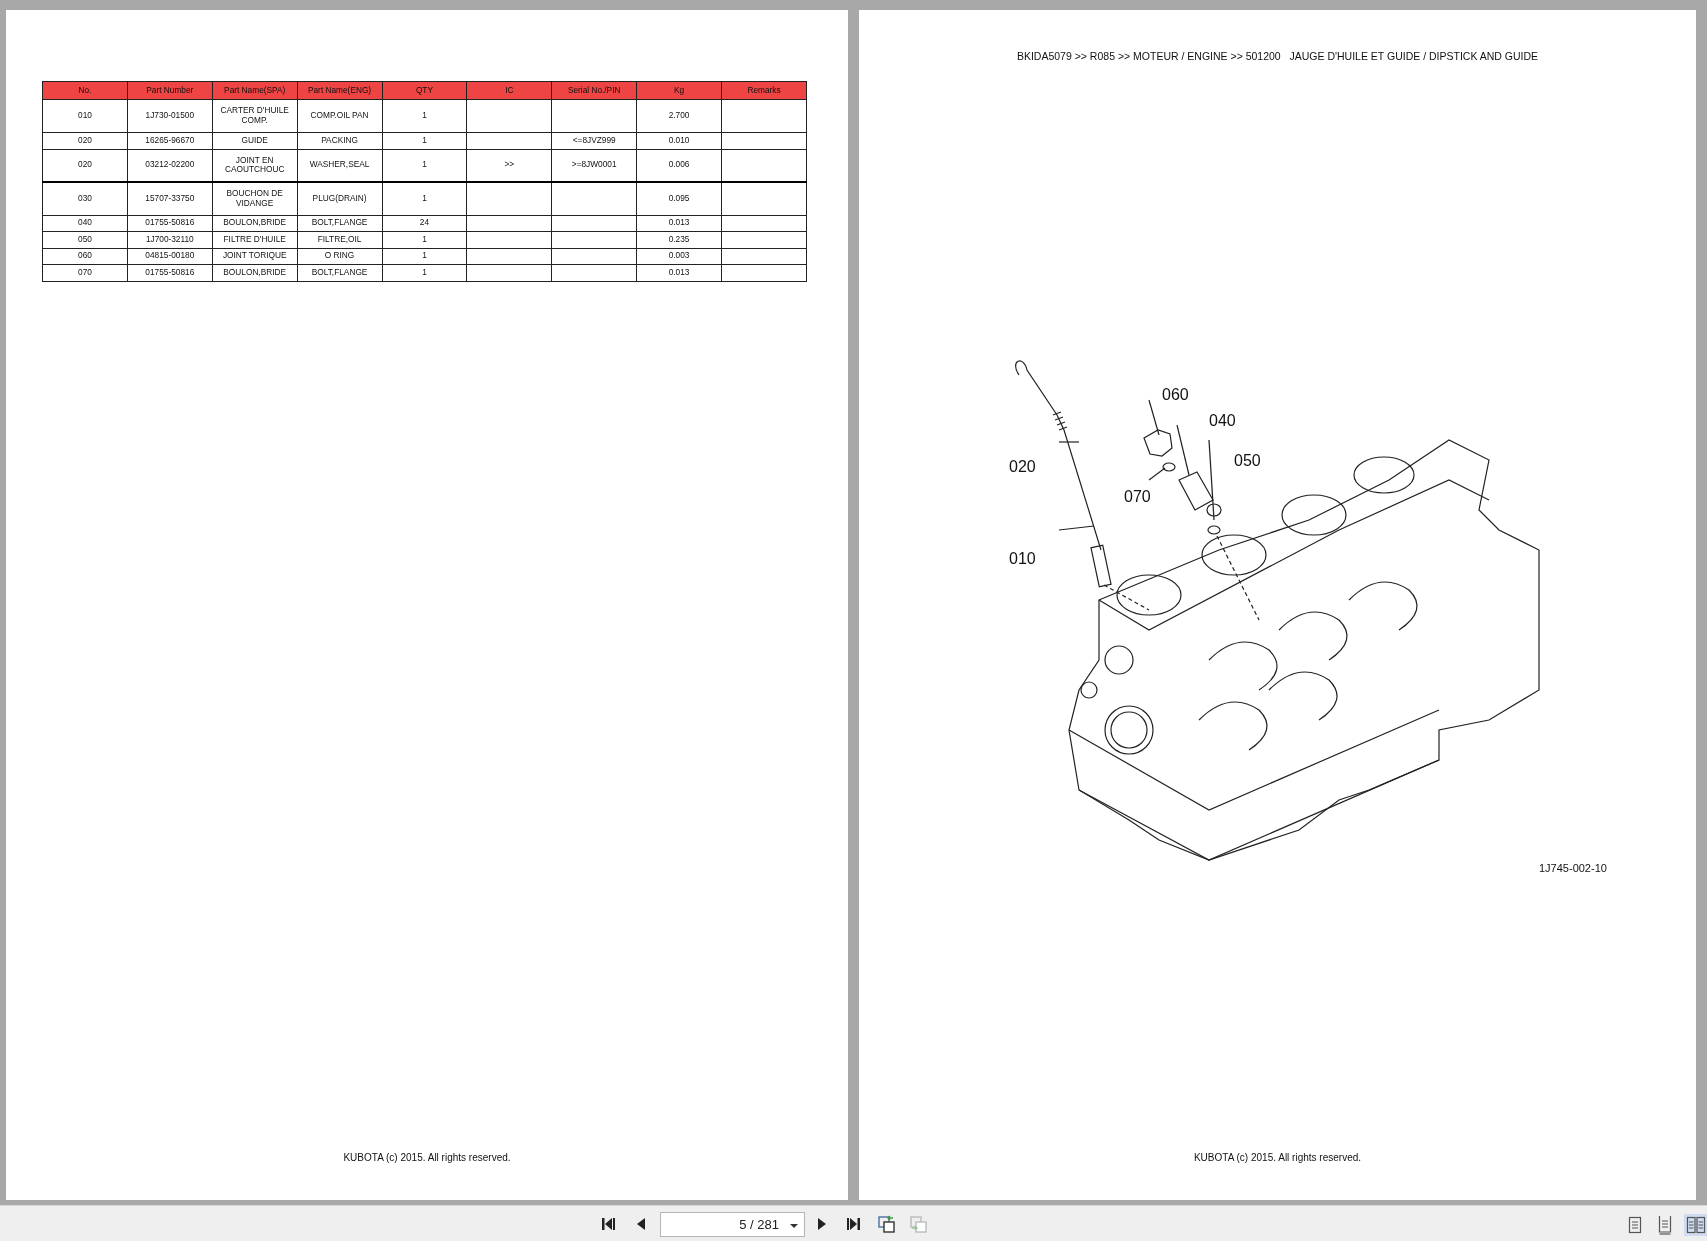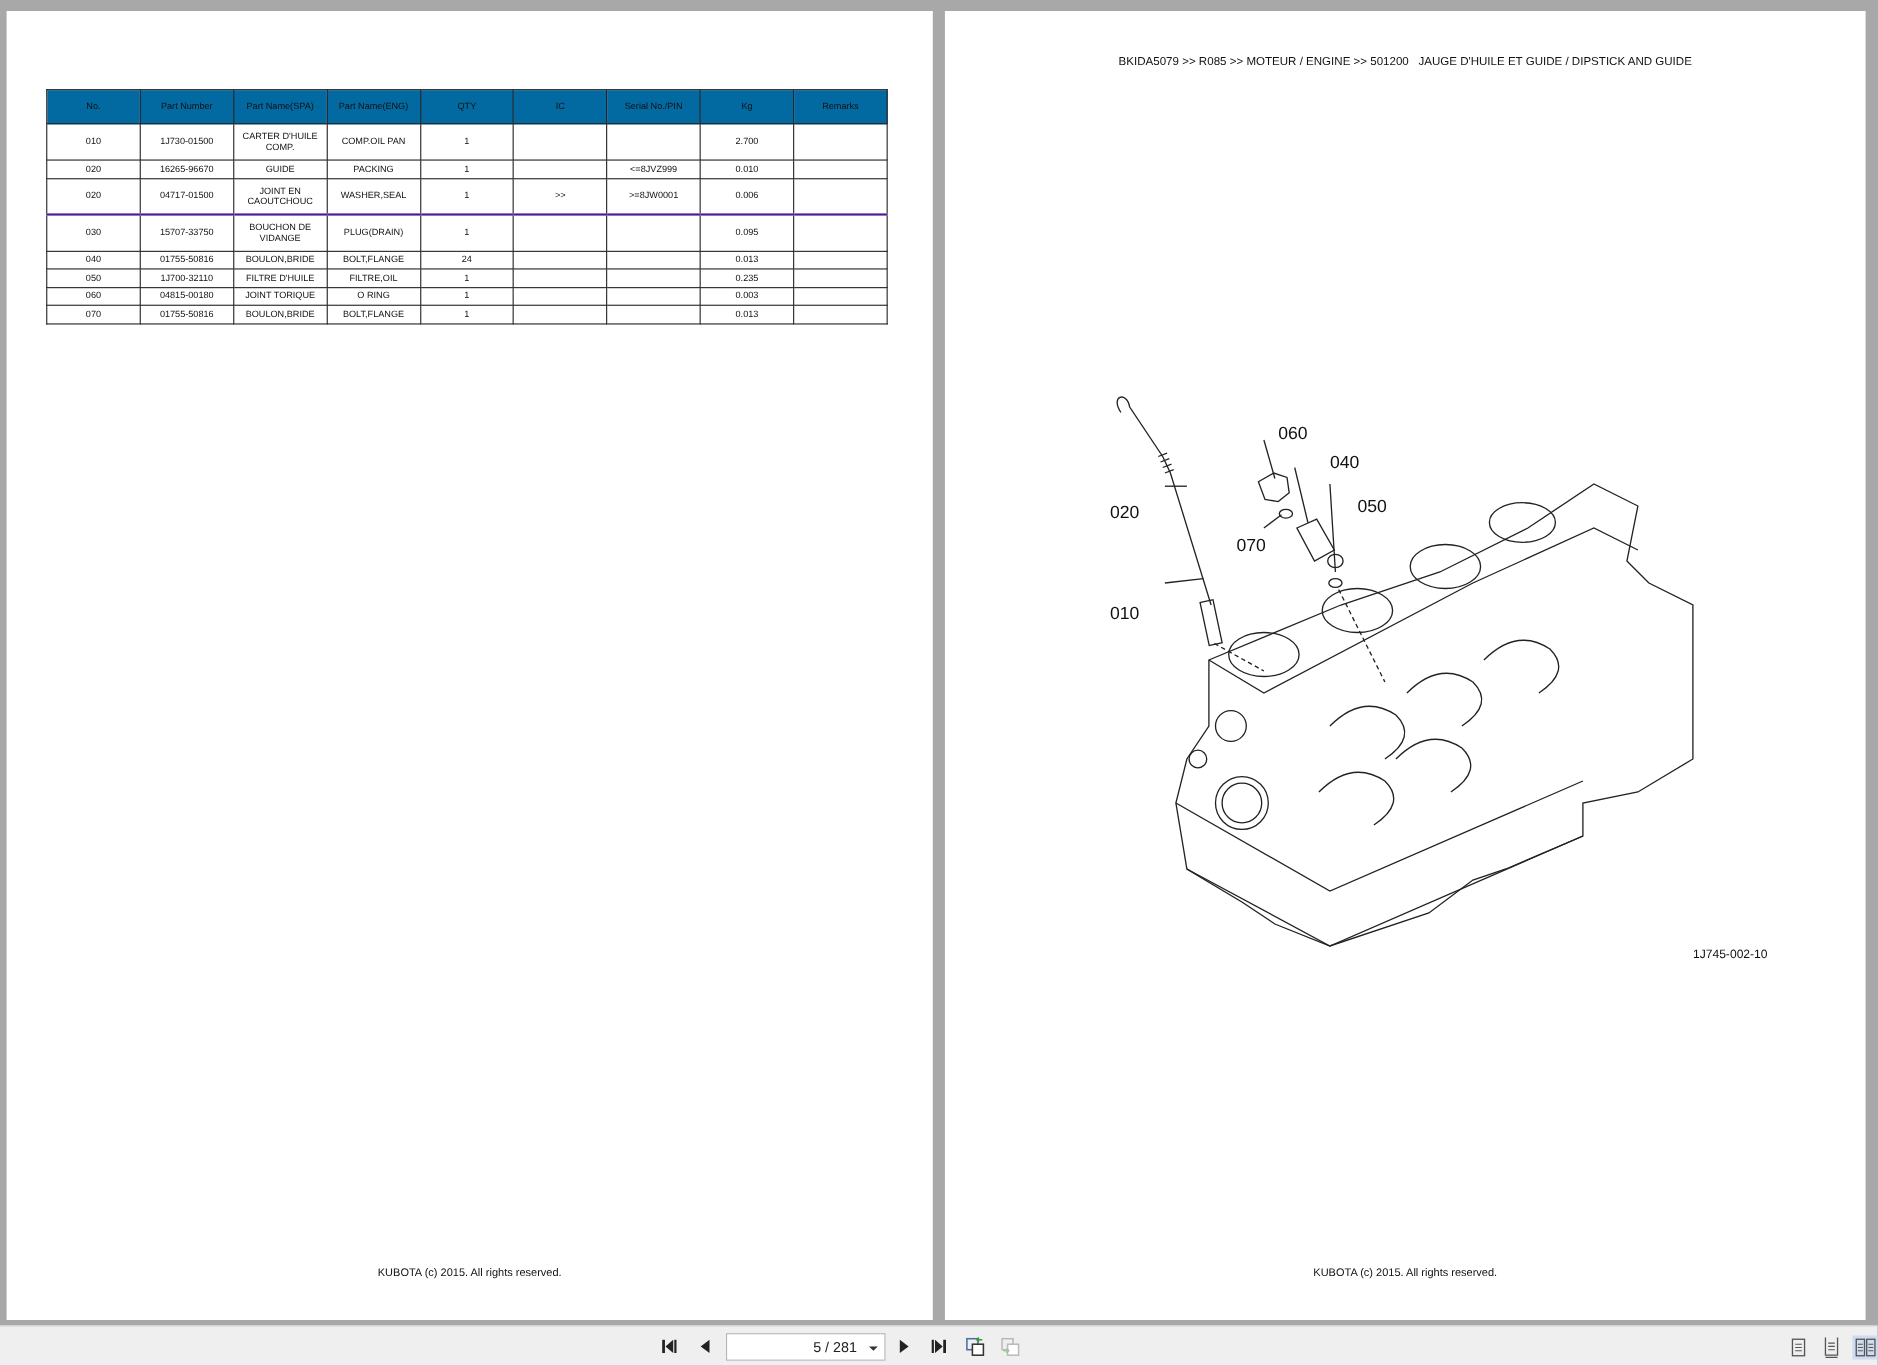--- a/index.html
+++ b/index.html
@@ -6,24 +6,24 @@
     html, body { width: 1707px; height: 1241px; overflow: hidden; background: #a8a8a8; font-family: "Liberation Sans", sans-serif; }
     .viewer { position: relative; width: 1707px; height: 1241px; background: #a8a8a8; }
     .page { position: absolute; top: 10px; background: #ffffff; height: 1190px; }
     .page-left { left: 6px; width: 842px; }
     .page-right { left: 859px; width: 837px; }
     .breadcrumb { position: absolute; top: 40px; left: 0; width: 100%; text-align: center; font-size: 10.5px; color: #111; white-space: pre; }
     .footer { position: absolute; top: 1142px; left: 0; width: 100%; text-align: center; font-size: 10px; color: #111; }
 
     table.parts { position: absolute; left: 36px; top: 71px; border-collapse: collapse; width: 765px; table-layout: fixed; }
     table.parts th, table.parts td { border: 1px solid #222; text-align: center; vertical-align: middle; font-size: 8.3px; color: #111; line-height: 1.15; padding: 0 2px; }
-    table.parts th { background: #0369a1; font-weight: normal; height: 31px; }
+    table.parts th { background: #ef4444; font-weight: normal; height: 18px; }
     table.parts tr.tall td { height: 33px; }
     table.parts tr.short td { height: 16.5px; }
-    table.parts tr.sep td { border-top: 2px solid #4c1d95; margin-left: 24px; }
+    table.parts tr.sep td { border-top: 2px solid #000000; margin-left: 24px; }
 
     .diagram { position: absolute; left: 150px; top: 350px; width: 560px; height: 540px; }
     .diagram svg { width: 100%; height: 100%; }
     .callout { position: absolute; font-size: 16px; color: #111; font-family: "Liberation Sans", sans-serif; }
     .figure-code { position: absolute; left: 680px; top: 852px; font-size: 11px; color: #111; word-spacing: 2px; }
 
     .toolbar { position: absolute; left: 0; top: 1205px; width: 1707px; height: 36px; background: #efefef; border-top: 1px solid #d8d8d8; }
     .tb-btn { position: absolute; top: 7px; width: 22px; height: 22px; display: flex; align-items: center; justify-content: center; cursor: pointer; }
     .page-box { position: absolute; left: 660px; top: 6px; width: 145px; height: 25px; background: #fff; border: 1px solid #b5b5b5; font-size: 13px; color: #222; }
     .page-box .val { position: absolute; left: 0; width: 118px; text-align: right; top: 4px; }
@@ -70,21 +70,21 @@
           <td>GUIDE</td>
           <td>PACKING</td>
           <td>1</td>
           <td></td>
           <td>&lt;=8JVZ999</td>
           <td>0.010</td>
           <td></td>
         </tr>
         <tr class="tall">
           <td>020</td>
-          <td>04717-01500</td>
+          <td>03212-02200</td>
           <td>JOINT EN CAOUTCHOUC</td>
           <td>WASHER,SEAL</td>
           <td>1</td>
           <td>&gt;&gt;</td>
           <td>&gt;=8JW0001</td>
           <td>0.006</td>
           <td></td>
         </tr>
         <tr class="tall sep">
           <td>030</td>

